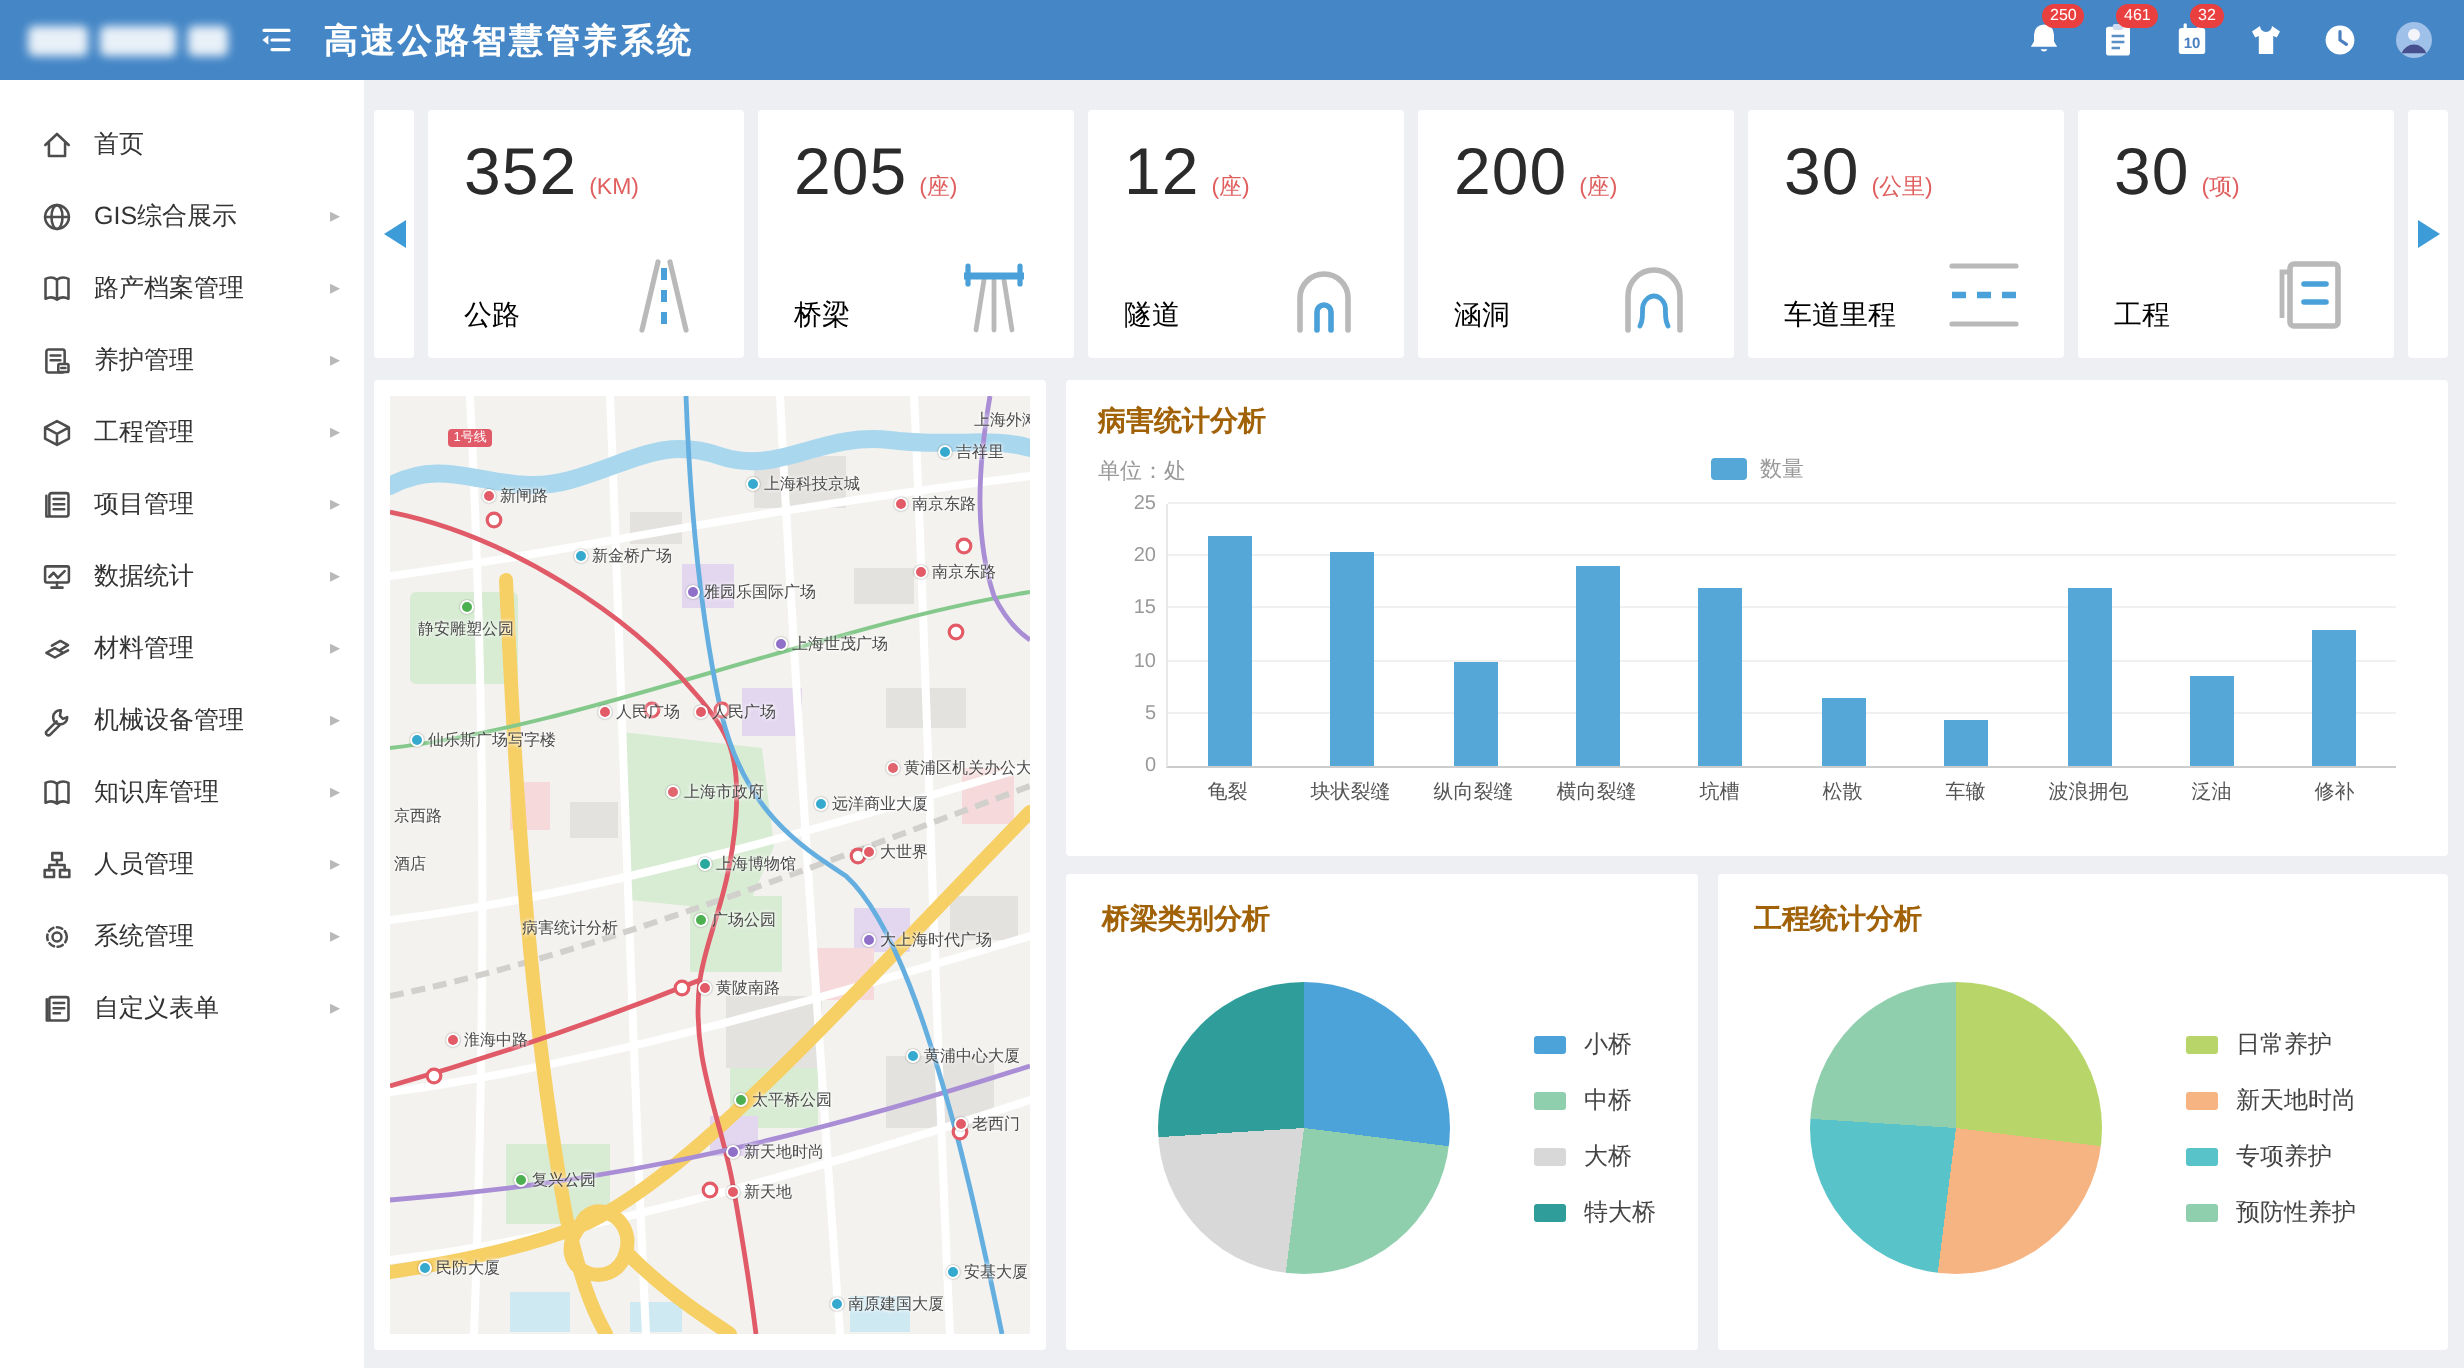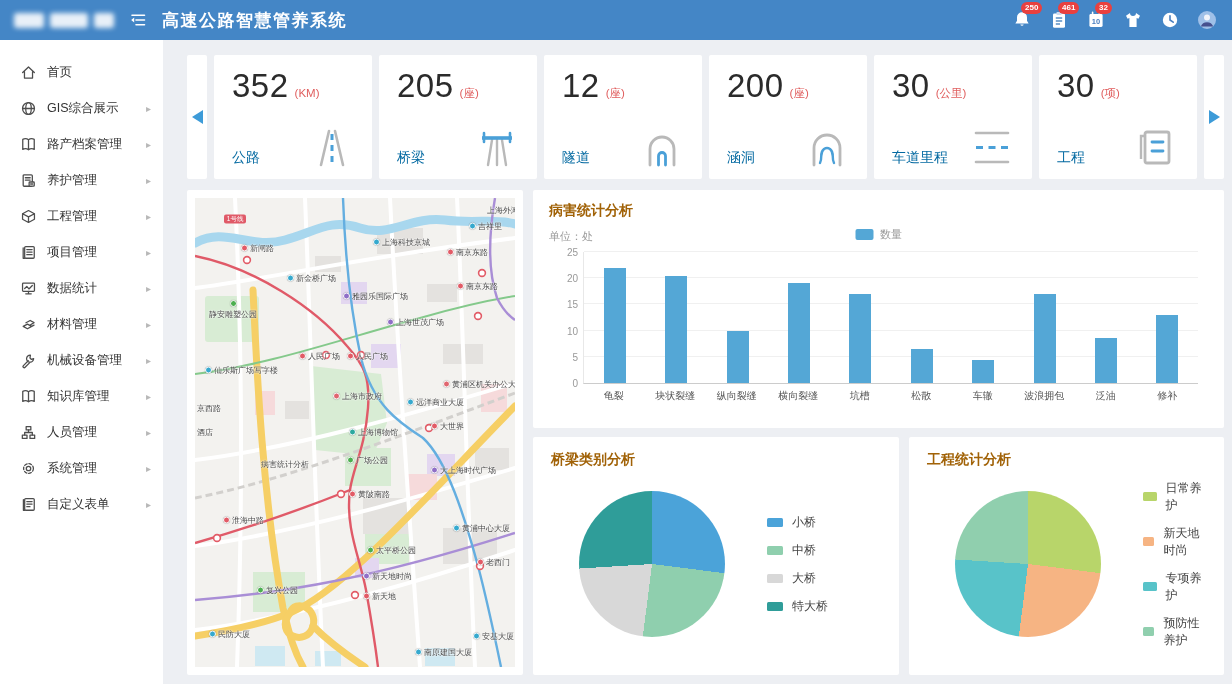--- a/index.html
+++ b/index.html
@@ -10,24 +10,24 @@
   .header { position:absolute; top:0; left:0; right:0; height:40px; background:#4486c6;
     display:flex; align-items:center; padding:0 14px; z-index:30; }
   .logo-blur { display:flex; gap:6px; align-items:center; width:104px; filter:blur(2.5px); }
   .logo-blur i { display:block; height:15px; background:rgba(255,255,255,.88); border-radius:3px; }
   .logo-blur i:nth-child(1){width:30px} .logo-blur i:nth-child(2){width:38px} .logo-blur i:nth-child(3){width:20px}
   .burger { margin:0 14px 0 10px; cursor:pointer; display:flex; }
   .app-title { color:#fff; font-size:17px; font-weight:bold; letter-spacing:1.5px; }
   .h-right { margin-left:auto; display:flex; align-items:center; gap:15px; }
   .h-ic { position:relative; width:22px; height:22px; display:flex; align-items:center; justify-content:center; cursor:pointer; }
   .badge { position:absolute; top:-7px; left:10px; background:#e9403f; color:#fff; font-size:8px;
-    line-height:10px; padding:1px 4px; border-radius:7px; font-weight:bold; white-space:nowrap; }
+    line-height:10px; padding:1px 4px; border-radius:7px; font-weight:normal; white-space:nowrap; }
 
   
-  .sidebar { position:absolute; top:40px; left:0; width:163px; bottom:0; background:#fff;
+  .sidebar { position:absolute; top:40px; left:0; width:182px; bottom:0; background:#fff;
     padding-top:14px; z-index:20; }
   .s-item { height:36px; display:flex; align-items:center; padding:0 12px 0 20px; cursor:pointer; }
   .s-ic { width:17px; height:17px; margin-right:10px; flex:none; display:flex; }
   .s-ic svg { width:100%; height:100%; stroke:#4d4d4d; fill:none; stroke-width:1.2; stroke-linejoin:round; stroke-linecap:round; }
   .s-label { font-size:12.5px; color:#333; flex:1; white-space:nowrap; }
   .s-arrow { color:#b8b8b8; font-size:10px; }
 
   
   .main { position:absolute; top:40px; left:163px; right:0; bottom:0; padding:15px 8px 9px 24px; }
 
@@ -35,21 +35,21 @@
   .cards-row { display:flex; gap:7px; height:124px; }
   .car-btn { width:20px; background:#fff; border-radius:2px; display:flex; align-items:center;
     justify-content:center; cursor:pointer; flex:none; }
   .car-btn svg{ width:11px; height:14px; }
   .stat-card { flex:1; background:#fff; border-radius:2px; padding:12px 16px 10px 18px;
     display:flex; flex-direction:column; justify-content:space-between; cursor:pointer; }
   .sc-top { display:flex; align-items:baseline; gap:6px; }
   .sc-value { font-size:33px; color:#2b2b2b; letter-spacing:.5px; }
   .sc-unit { font-size:11.5px; color:#e05e5e; }
   .sc-bottom { display:flex; align-items:flex-end; justify-content:space-between; }
-  .sc-label { font-size:14px; color:#0369a1; padding-bottom:2px; }
+  .sc-label { font-size:14px; color:#000000; padding-bottom:2px; }
   .sc-icon { width:48px; height:44px; display:flex; }
 
   
   .content-row { display:flex; gap:10px; margin-top:11px; height:485px; }
   .panel { background:#fff; border-radius:2px; }
   .map-card { width:336px; flex:none; padding:8px; }
   .map-wrap { position:relative; width:100%; height:100%; overflow:hidden; background:#f3f2ef; }
   .map-wrap svg.geo { position:absolute; inset:0; width:100%; height:100%; }
   .m-label { position:absolute; display:flex; align-items:center; gap:2px; font-size:8px; color:#4a4a4a;
     transform:translateY(-50%); white-space:nowrap; text-shadow:0 0 2px #fff,0 0 2px #fff; }
@@ -75,21 +75,21 @@
     transform:translateY(50%); }
   .bars { position:absolute; inset:0; display:flex; }
   .bar-cell { flex:1; display:flex; justify-content:center; align-items:flex-end; height:100%; }
   .bar { width:22px; }
   .xlabels { display:flex; margin:5px 10px 0 34px; }
   .xlabels span { flex:1; text-align:center; font-size:10px; color:#555; white-space:nowrap; }
 
   
   .pies-row { flex:1; display:flex; gap:10px; min-height:0; }
   .pie-card { padding:14px 18px; position:relative; }
-  .pie-card.p1 { width:366px; flex:none; }
+  .pie-card.p1 { width:316px; flex:none; }
   .pie-card.p2 { flex:1; }
   .pie-body { display:flex; align-items:center; height:calc(100% - 20px); }
   .pie { width:146px; height:146px; border-radius:50%; flex:none; margin-left:28px; }
   .pie-legend { margin-left:42px; display:flex; flex-direction:column; gap:11px; }
   .pl-item { display:flex; align-items:center; gap:9px; cursor:pointer; }
   .pl-item .sw { width:16px; height:9px; border-radius:1.5px; }
   .pl-item .lt { font-size:12px; color:#444; }
 </style>
 </head>
 <body>

